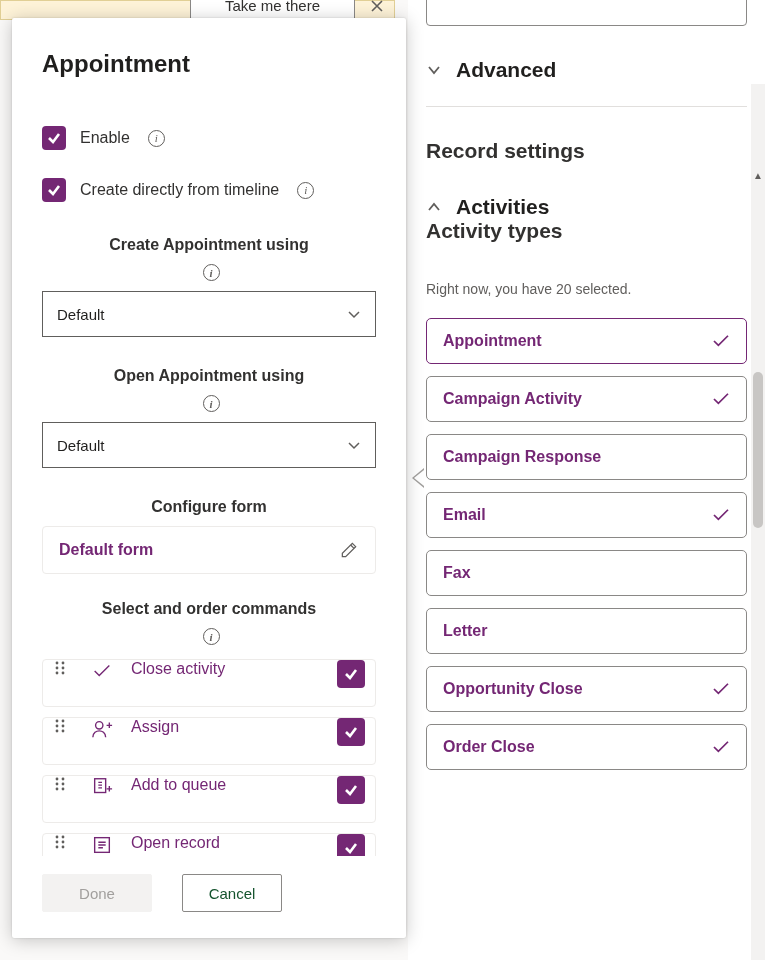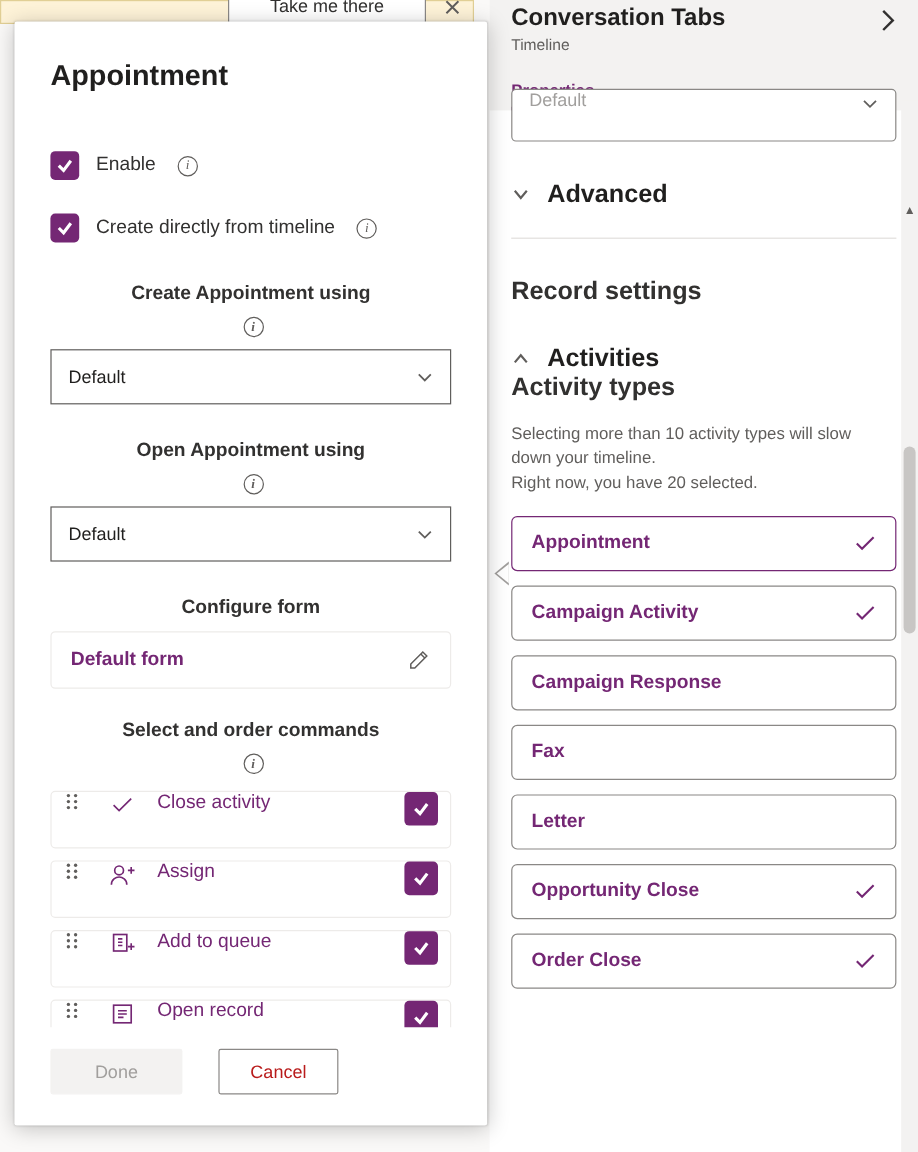--- a/index.html
+++ b/index.html
@@ -227,49 +227,37 @@
   .btn {
     height: 38px; padding: 0 22px; font-size: 15px; font-weight: 400;
     border-radius: 2px; cursor: pointer;
     display:flex; align-items:center; justify-content:center;
   }
   .btn.primary {
     background: #f3f2f1; color: #a19f9d; border: 1px solid #f3f2f1;
     min-width: 110px;
   }
   .btn.secondary {
-    background: #fff; color: #b91c1c; border: 1px solid #8a8886;
+    background: #fff; color: #14532d; border: 1px solid #8a8886;
     min-width: 100px;
   }
   .divider { border-bottom:1px solid #e1dfdd; margin-top:24px;}
 </style>
 </head>
 <body>
 
 <div class="yellow-bar"></div>
 <div class="yb-btn">Take me there</div>
 <div class="yb-close">
   <svg width="14" height="14" viewBox="0 0 14 14">
     <path d="M2 2 L12 12 M12 2 L2 12" stroke="#605e5c" stroke-width="1.6"></path>
   </svg>
 </div>
 
 <div class="right-pane">
-  <div class="right-header">
-    <div class="rh-title-row">
-      <div class="rh-title">Conversation Tabs</div>
-      <svg width="14" height="22" viewBox="0 0 14 22" style="margin-top:6px;">
-        <path d="M3 3 L11 11 L3 19" stroke="#323130" stroke-width="2" fill="none"></path>
-      </svg>
-    </div>
-    <div class="rh-sub">Timeline</div>
-    <div class="rh-tabs">
-      <div class="rh-tab active">Properties</div>
-    </div>
-  </div>
 
   <div class="right-body">
     <div class="fake-select cut">
       <span class="txt">Default</span>
       <svg class="chev-down" viewBox="0 0 14 14" style="position:relative;top:-10px;">
         <path d="M2 5 L7 10 L12 5"></path>
       </svg>
     </div>
 
     <div class="section-row">
@@ -284,40 +272,46 @@
 
     <div class="section-row">
       <svg class="chev" viewBox="0 0 16 16">
         <path d="M3 11 L8 5 L13 11" stroke="#605e5c" stroke-width="1.8" fill="none"></path>
       </svg>
       <div class="sec-label">Activities</div>
     </div>
 
     <div class="sub-label">Activity types</div>
     <div class="sub-note">
-      <span>Selecting more than 10 activity types will slow down your timeline.</span><br>
+      <br>
       <span>Right now, you have 20 selected.</span>
     </div>
 
     <div class="at-list" id="at-list">
         <div class="at-item selected">
           <span>Appointment</span>
           <svg class="check16" viewBox="0 0 20 16">
             <path d="M2 8 L7 13 L18 2"></path>
           </svg>
         </div>
         <div class="at-item">
           <span>Campaign Activity</span>
           <svg class="check16" viewBox="0 0 20 16">
             <path d="M2 8 L7 13 L18 2"></path>
           </svg>
         </div>
         <div class="at-item">
           <span>Campaign Response</span>
           <span></span>
+        </div>
+        <div class="at-item">
+          <span>Email</span>
+          <svg class="check16" viewBox="0 0 20 16">
+            <path d="M2 8 L7 13 L18 2"></path>
+          </svg>
         </div>
         <div class="at-item">
           <span>Fax</span>
           <span></span>
         </div>
         <div class="at-item">
           <span>Letter</span>
           <span></span>
         </div>
         <div class="at-item">

